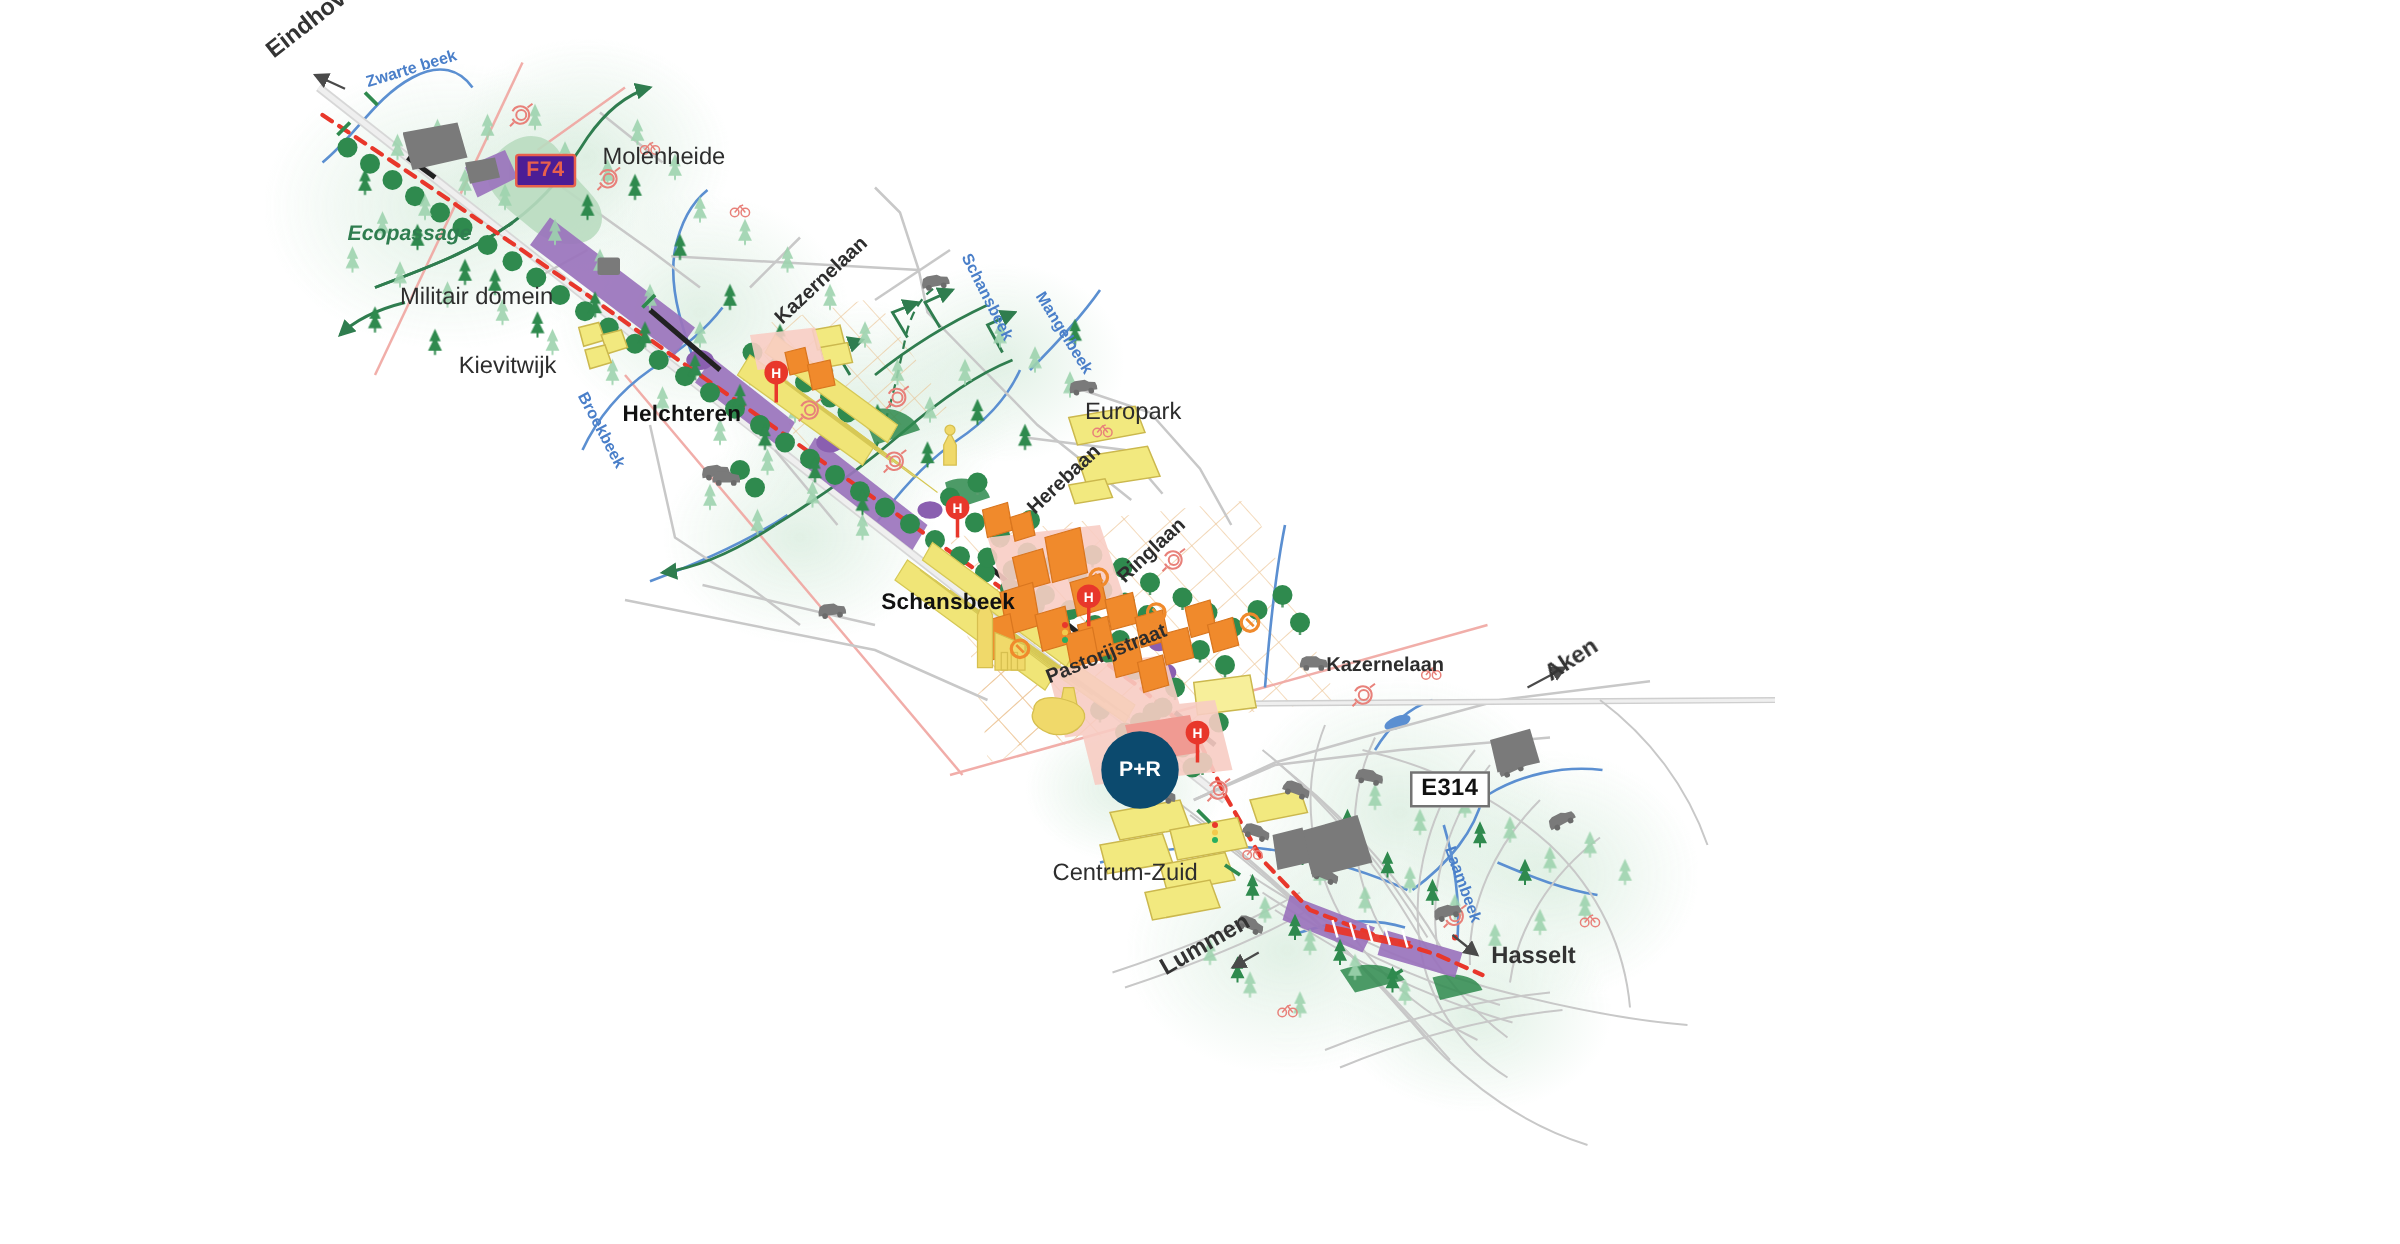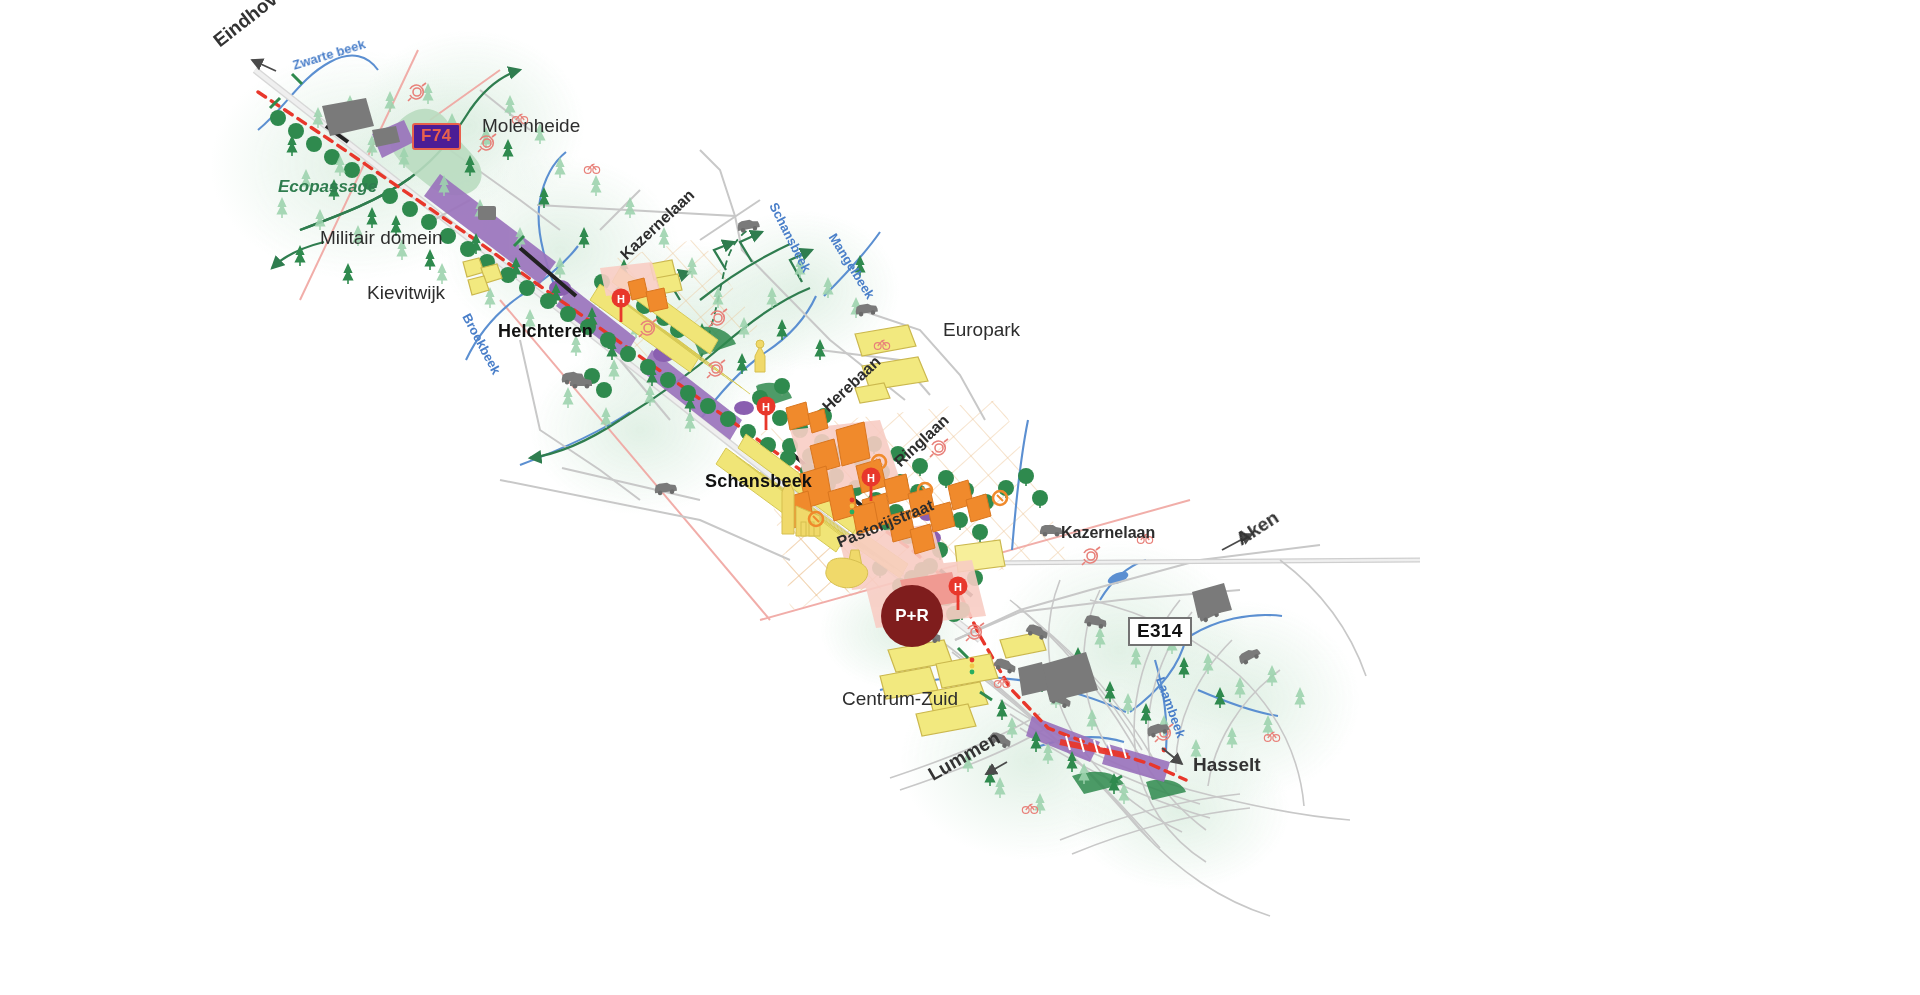--- a/index.html
+++ b/index.html
@@ -15,21 +15,21 @@
   .lbl-street{font-size:16px;font-weight:bold;color:#2d2d2d;}
   .lbl-dir{font-size:19px;font-weight:bold;color:#333;}
   .lbl-water{font-size:13px;font-weight:bold;color:#4a7fc9;}
   .lbl-eco{font-size:17px;font-weight:bold;color:#2f7d4f;}
   .badge-f74{position:absolute;border:2px solid #e8604c;background:#4c1d95;
       color:#e8604c;font-weight:bold;font-size:17px;padding:1px 7px 2px 7px;
       border-radius:3px;letter-spacing:.5px;}
   .badge-e314{position:absolute;border:2px solid #737373;background:#fff;color:#111;
       font-weight:bold;font-size:19px;padding:1px 7px 2px 7px;letter-spacing:.3px;}
   .pr-circle{position:absolute;width:62px;height:62px;border-radius:50%;
-      background:#7f1d1d;color:#fff;font-weight:bold;font-size:17px;
+      background:#0c4a6e;color:#fff;font-weight:bold;font-size:17px;
       display:flex;align-items:center;justify-content:center;}
   .rot{transform-origin:left center;}
 </style>
 </head>
 <body>
 
 <div id="map-root">
 
   <svg class="layer" viewBox="0 0 1920 995">
     <defs>
@@ -714,21 +714,21 @@
                M958,648 L968,658 M980,692 L992,700 M1112,782 L1122,776"></path>
     </g>
   </svg>
 
   <div class="lbl lbl-place-major" style="left:498px;top:321px;">Helchteren</div>
   <div class="lbl lbl-place-major" style="left:705px;top:471px;">Schansbeek</div>
 
   <div class="lbl lbl-place" style="left:482px;top:115px;">Molenheide</div>
   <div class="lbl lbl-place" style="left:320px;top:227px;">Militair domein</div>
   <div class="lbl lbl-place" style="left:367px;top:282px;">Kievitwijk</div>
-  <div class="lbl lbl-place" style="left:943px;top:319px;">Europark</div>
+  <div class="lbl lbl-place" style="left:868px;top:319px;">Europark</div>
   <div class="lbl lbl-place" style="left:842px;top:688px;">Centrum-Zuid</div>
 
   <div class="lbl lbl-street rot" style="left:623px;top:248px;transform:rotate(-43deg);">Kazernelaan</div>
   <div class="lbl lbl-street rot" style="left:825px;top:400px;transform:rotate(-43deg);">Herebaan</div>
   <div class="lbl lbl-street rot" style="left:897px;top:455px;transform:rotate(-43deg);">Ringlaan</div>
   <div class="lbl lbl-street rot" style="left:838px;top:534px;transform:rotate(-22deg);">Pastorijstraat</div>
   <div class="lbl lbl-street" style="left:1061px;top:524px;">Kazernelaan</div>
 
   <div class="lbl lbl-dir rot" style="left:216px;top:32px;transform:rotate(-38deg);">Eindhoven</div>
   <div class="lbl lbl-dir rot" style="left:1238px;top:530px;transform:rotate(-33deg);">Aken</div>

